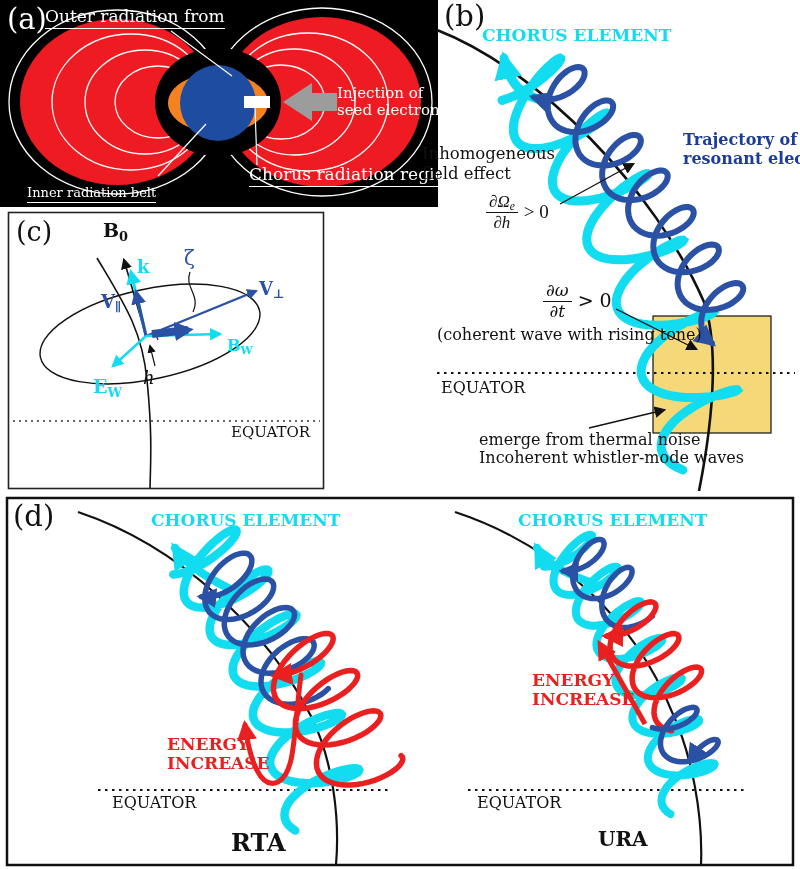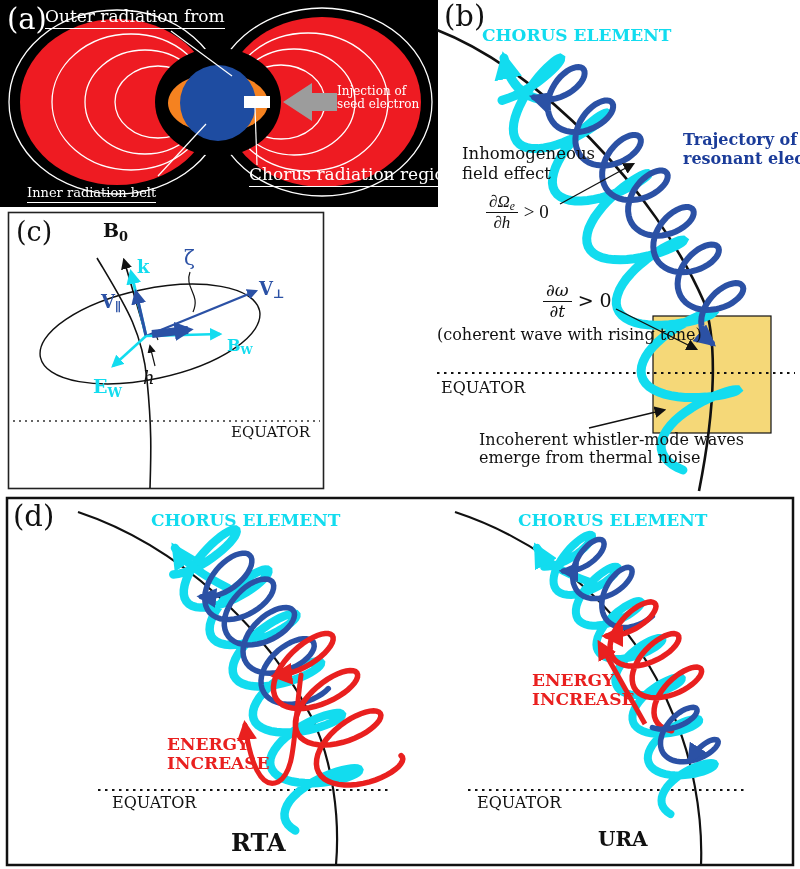--- a/index.html
+++ b/index.html
@@ -134,54 +134,54 @@
     <line x1="645" y1="724" x2="600" y2="644" stroke="var(--red)" stroke-width="5" marker-end="url(#m-red)"></line>
   </g>
 </svg>
 
 <div>
 
   <div class="lb white" style="left:7px;top:3px;font-size:29px;">(a)</div>
   <div class="lb white" style="left:45px;top:7px;font-size:17px;"><span class="ul">Outer radiation from</span></div>
   <div class="lb white" style="left:27px;top:170px;font-size:13px;margin-top:16px;"><span class="ul">Inner radiation belt</span></div>
   <div class="lb white" style="left:249px;top:165px;font-size:17px;"><span class="ul">Chorus radiation region</span></div>
-  <div class="lb white" style="left:337px;top:85px;font-size:12px;line-height:1.1;">
+  <div class="lb white" style="left:337px;top:85px;font-size:15px;line-height:1.1;">
     <div>Injection of</div>
     <div>seed electron</div>
   </div>
 
   <div class="lb" style="left:444px;top:0px;font-size:29px;">(b)</div>
   <div class="lb cyan b" style="left:482px;top:26px;font-size:17px;">CHORUS ELEMENT</div>
   <div class="lb navy b" style="left:683px;top:130px;font-size:16px;line-height:1.2;">
     <div>Trajectory of</div>
     <div>resonant electron</div>
   </div>
-  <div class="lb" style="left:462px;top:144px;font-size:16.5px;line-height:1.2;">
+  <div class="lb" style="left:422px;top:144px;font-size:16.5px;line-height:1.2;">
     <div>Inhomogeneous</div>
     <div>field effect</div>
   </div>
   <div class="lb frac-wrap" style="left:486px;top:192px;font-family:Liberation Serif, serif;">
     <span class="fr">
           <span class="num"><span>∂Ω</span><sub>e</sub></span>
           <span class="den">∂h</span>
         </span>
     <span class="rel">&gt; 0</span>
   </div>
   <div class="lb frac-wrap" style="left:543px;top:281px;">
     <span class="fr">
           <span class="num">∂ω</span>
           <span class="den">∂t</span>
         </span>
     <span class="rel">&gt; 0</span>
   </div>
   <div class="lb" style="left:437px;top:326px;font-size:16px;">(coherent wave with rising tone)</div>
   <div class="lb" style="left:441px;top:379px;font-size:16px;">EQUATOR</div>
   <div class="lb" style="left:479px;top:431px;font-size:16px;line-height:1.1;">
+    <div>emerge from thermal noise</div>
     <div>Incoherent whistler-mode waves</div>
-    <div>emerge from thermal noise</div>
   </div>
 
   <div class="lb" style="left:16px;top:216px;font-size:27px;">(c)</div>
   <div class="lb b" style="left:103px;top:220px;font-size:19px;"><span>B</span><sub>0</sub></div>
   <div class="lb cyan b" style="left:137px;top:257px;font-size:18px;">k</div>
   <div class="lb blue" style="left:184px;top:247px;font-size:20px;">ζ</div>
   <div class="lb blue b" style="left:101px;top:292px;font-size:18px;"><span>V</span><sub>∥</sub></div>
   <div class="lb blue b" style="left:259px;top:279px;font-size:18px;"><span>V</span><sub>⊥</sub></div>
   <div class="lb cyan b" style="left:227px;top:337px;font-size:16px;"><span>B</span><sub>W</sub></div>
   <div class="lb cyan b" style="left:93px;top:376px;font-size:19px;"><span>E</span><sub>W</sub></div>

